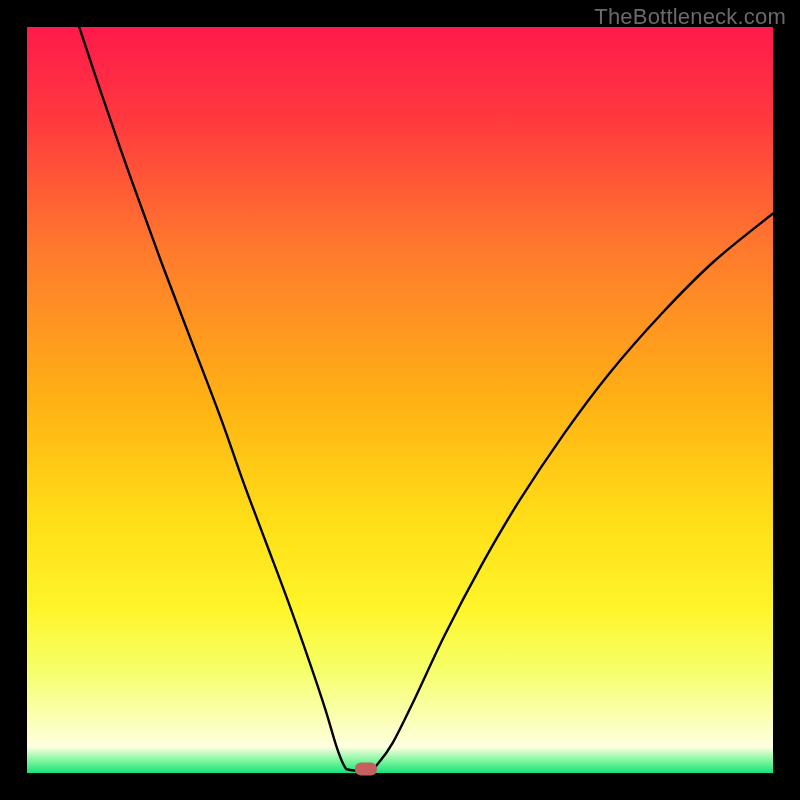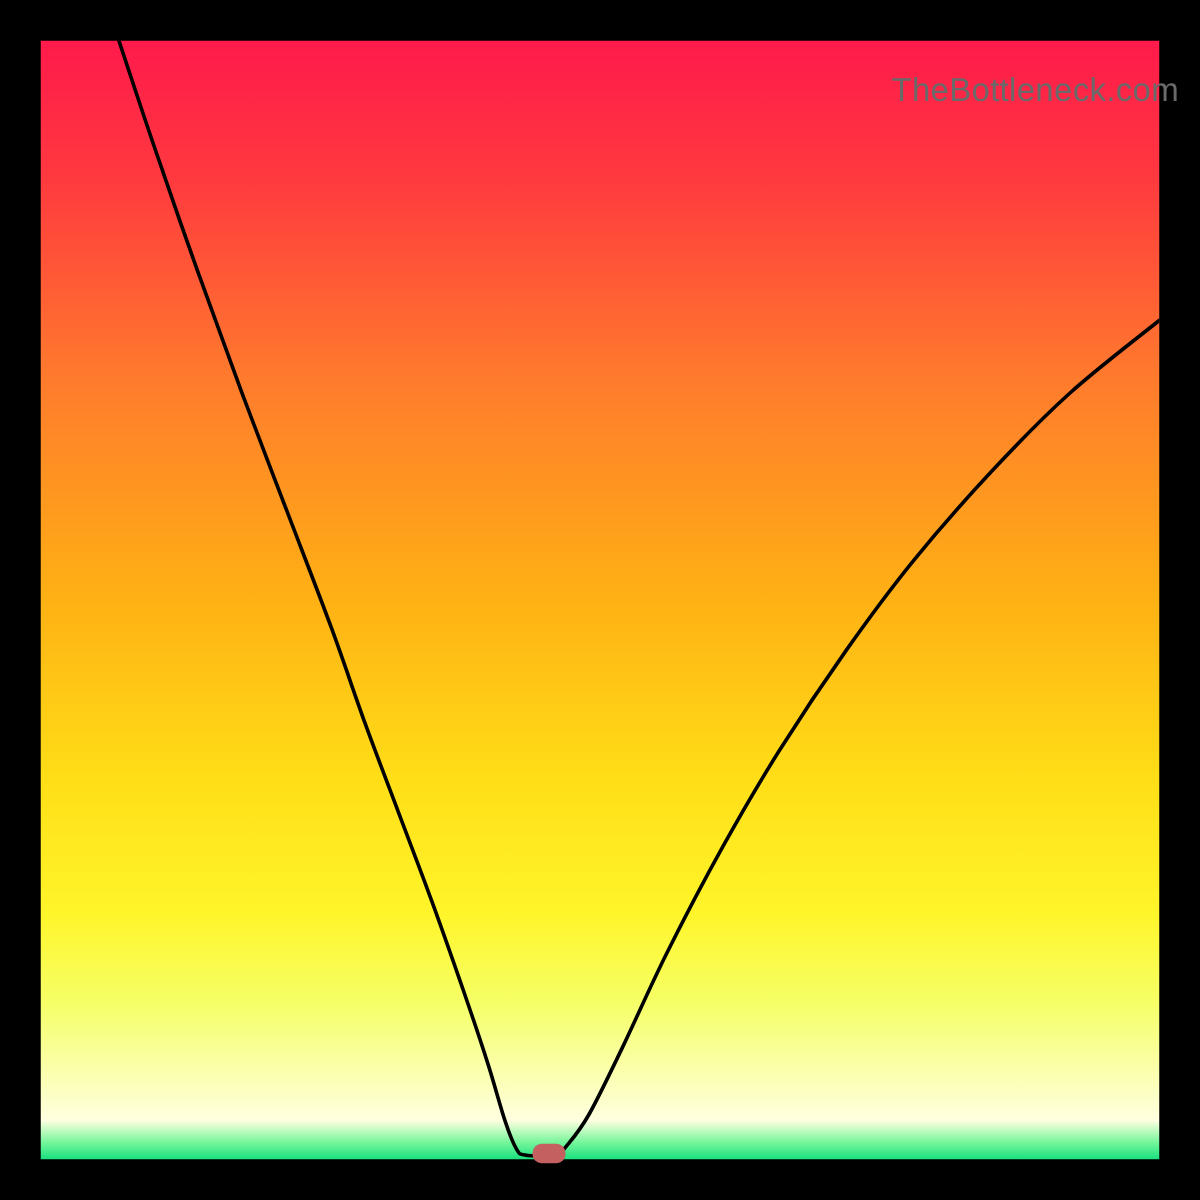--- a/index.html
+++ b/index.html
@@ -19,21 +19,20 @@
   }
   .watermark {
     position: absolute;
     top: 4px;
     right: 14px;
     color: #6a6a6a;
     font-size: 22px;
     font-weight: 500;
     letter-spacing: 0.2px;
     z-index: 5;
-    margin-top: 43px;
   }
   .plot {
     position: absolute;
     left: 27px;
     top: 27px;
     width: 746px;
     height: 746px;
     box-sizing: border-box;
   }
   svg { display: block; }

